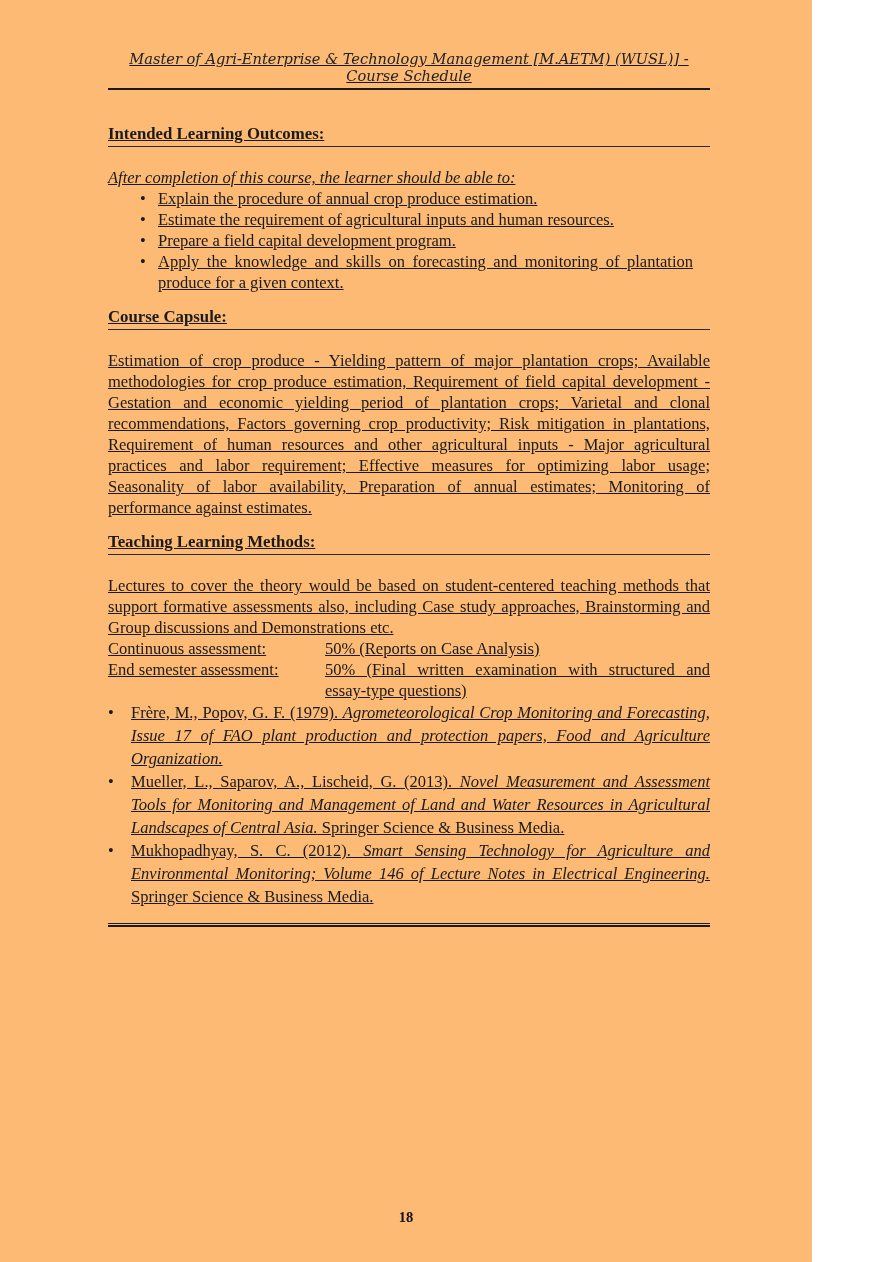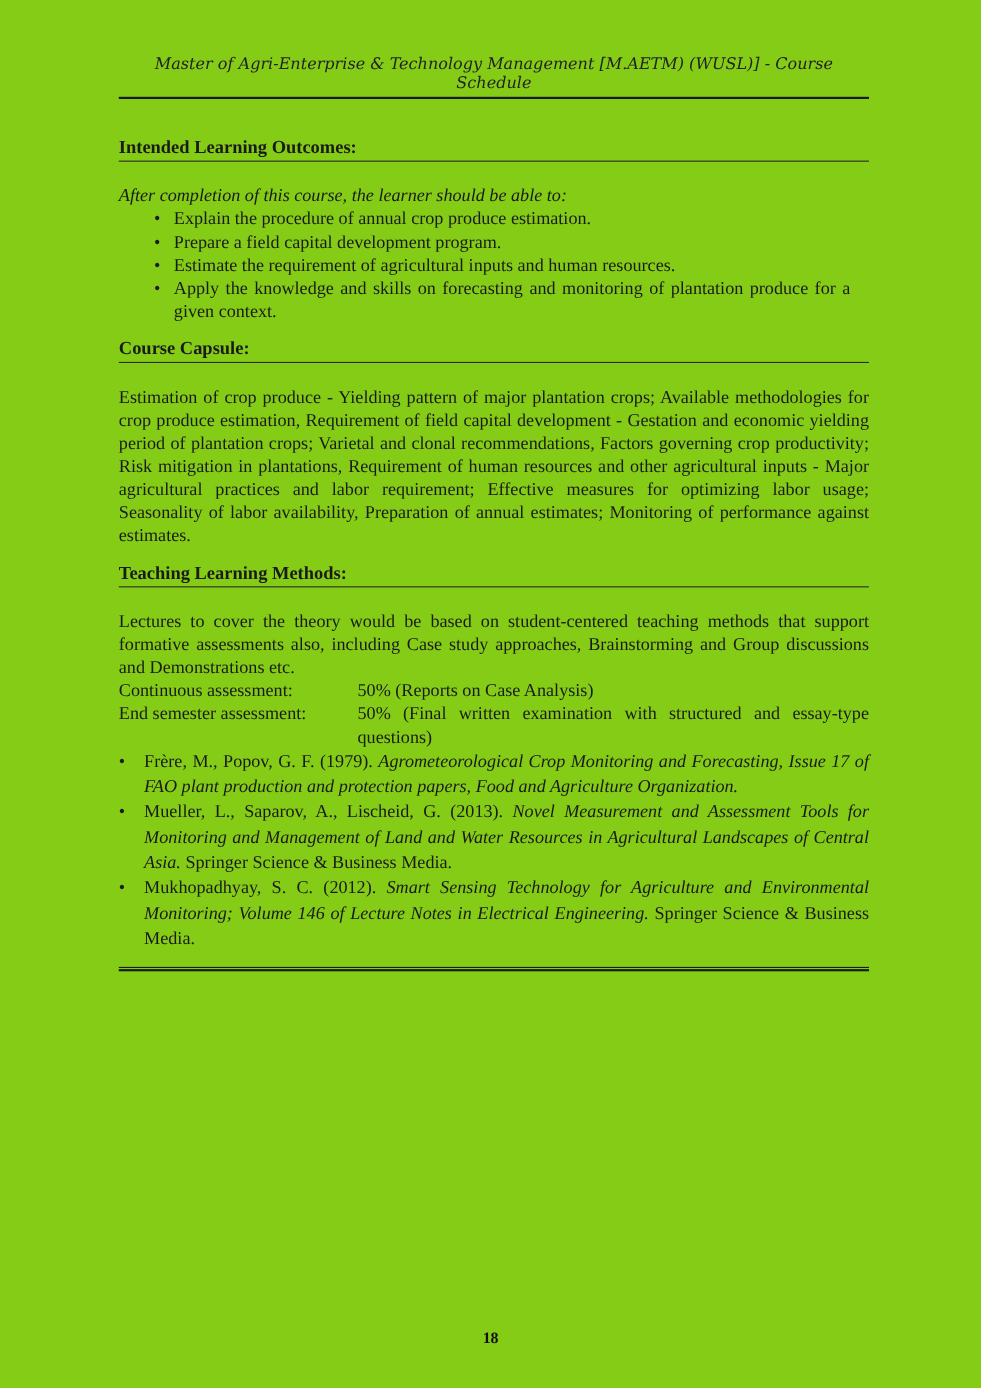--- a/index.html
+++ b/index.html
@@ -1,23 +1,24 @@
 <!DOCTYPE html>
 <html><head>
 <meta charset="utf-8">
 <style>
   html, body { margin:0; padding:0; background:#ffffff; }
   .page {
     position:relative;
-    width:892px; height:1262px;
-    background:#84cc16;
+    width:812px; height:1262px;
+    background:#fdba74;
     color:#1a1a1a;
     font-family:"Liberation Serif","DejaVu Serif",serif;
     font-size:16.5px;
     overflow:hidden;
+    text-decoration:underline;
   }
   .content { padding:0 102px 0 108px; }
 
   
   .running-header {
     margin:0 102px 0 108px;
     padding-top:50px;
     padding-bottom:4px;
     border-bottom:2px solid #1a1a1a;
     text-align:center;
@@ -110,22 +111,22 @@
   <div class="running-header">
     <span>Master of Agri-Enterprise &amp; Technology Management [M.AETM) (WUSL)] - Course Schedule</span>
   </div>
 
   <div class="content">
 
     <h2 class="sec first">Intended Learning Outcomes:</h2>
     <p class="intro">After completion of this course, the learner should be able to:</p>
     <ul class="ilo-list">
       <li>Explain the procedure of annual crop produce estimation.</li>
+      <li>Estimate the requirement of agricultural inputs and human resources.</li>
       <li>Prepare a field capital development program.</li>
-      <li>Estimate the requirement of agricultural inputs and human resources.</li>
       <li>Apply the knowledge and skills on forecasting and monitoring of plantation produce for a given context.</li>
     </ul>
 
     <h2 class="sec">Course Capsule:</h2>
     <p class="body-text">Estimation of crop produce - Yielding pattern of major plantation crops; Available methodologies for crop produce estimation, Requirement of field capital development - Gestation and economic yielding period of plantation crops; Varietal and clonal recommendations, Factors governing crop productivity; Risk mitigation in plantations, Requirement of human resources and other agricultural inputs - Major agricultural practices and labor requirement; Effective measures for optimizing labor usage; Seasonality of labor availability, Preparation of annual estimates; Monitoring of performance against estimates.</p>
 
     <h2 class="sec">Teaching Learning Methods:</h2>
     <p class="body-text">Lectures to cover the theory would be based on student-centered teaching methods that support formative assessments also, including Case study approaches, Brainstorming and Group discussions and Demonstrations etc.</p>
 
     <div class="assess-row">

